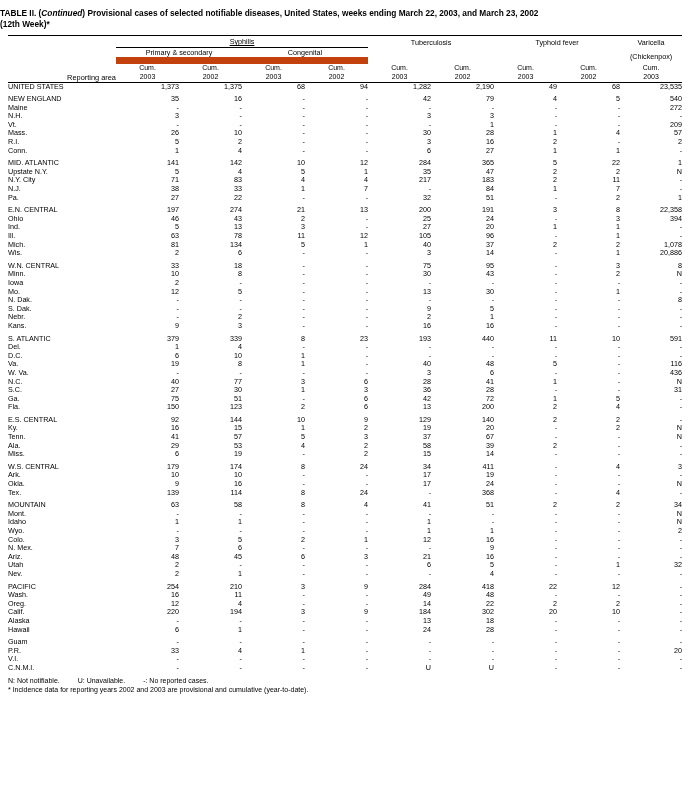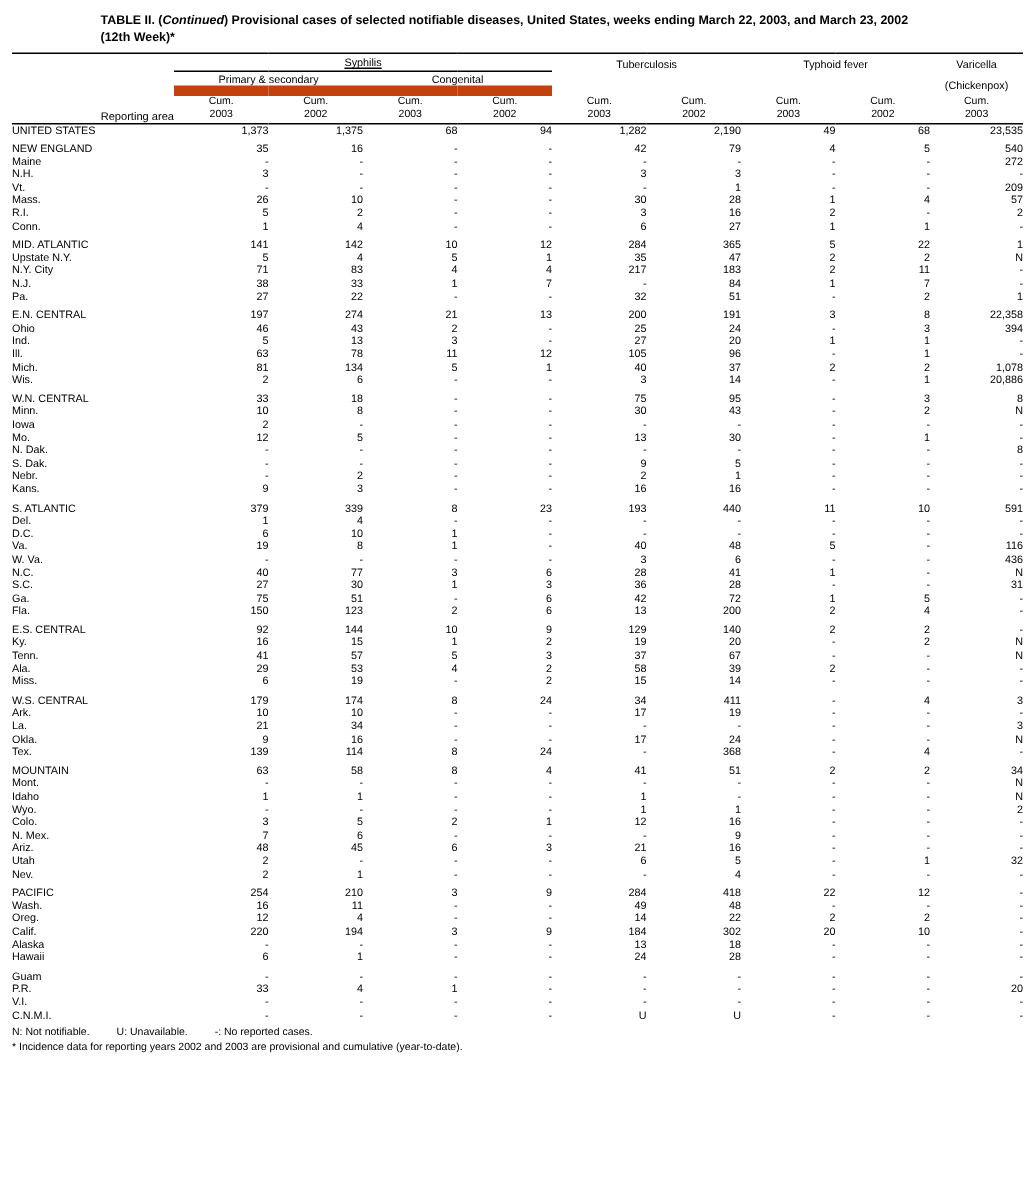--- a/index.html
+++ b/index.html
@@ -18,22 +18,21 @@
     position: relative;
     width: 690px;
     height: 797px;
     padding: 0;
     box-sizing: border-box;
   }
   .title {
     font-size: 8.3px;
     font-weight: bold;
     line-height: 11px;
-    padding: 8px 8px 0 22px;
-    margin-left: 45px;
+    padding: 8px 8px 0 0;
   }
   .title .ital {
     font-style: italic;
   }
   table.main {
     border-collapse: collapse;
     width: 674px;
     margin: 5px 8px 0 8px;
     table-layout: fixed;
     font-size: 7.2px;
@@ -697,32 +696,20 @@
           <td class="num">10</td>
           <td class="num">-</td>
           <td class="num">-</td>
           <td class="num">17</td>
           <td class="num">19</td>
           <td class="num">-</td>
           <td class="num">-</td>
           <td class="num">-</td>
         </tr>
         <tr>
-          <td class="area">La.</td>
-          <td class="num">21</td>
-          <td class="num">34</td>
-          <td class="num">-</td>
-          <td class="num">-</td>
-          <td class="num">-</td>
-          <td class="num">-</td>
-          <td class="num">-</td>
-          <td class="num">-</td>
-          <td class="num">3</td>
-        </tr>
-        <tr>
           <td class="area">Okla.</td>
           <td class="num">9</td>
           <td class="num">16</td>
           <td class="num">-</td>
           <td class="num">-</td>
           <td class="num">17</td>
           <td class="num">24</td>
           <td class="num">-</td>
           <td class="num">-</td>
           <td class="num">N</td>

